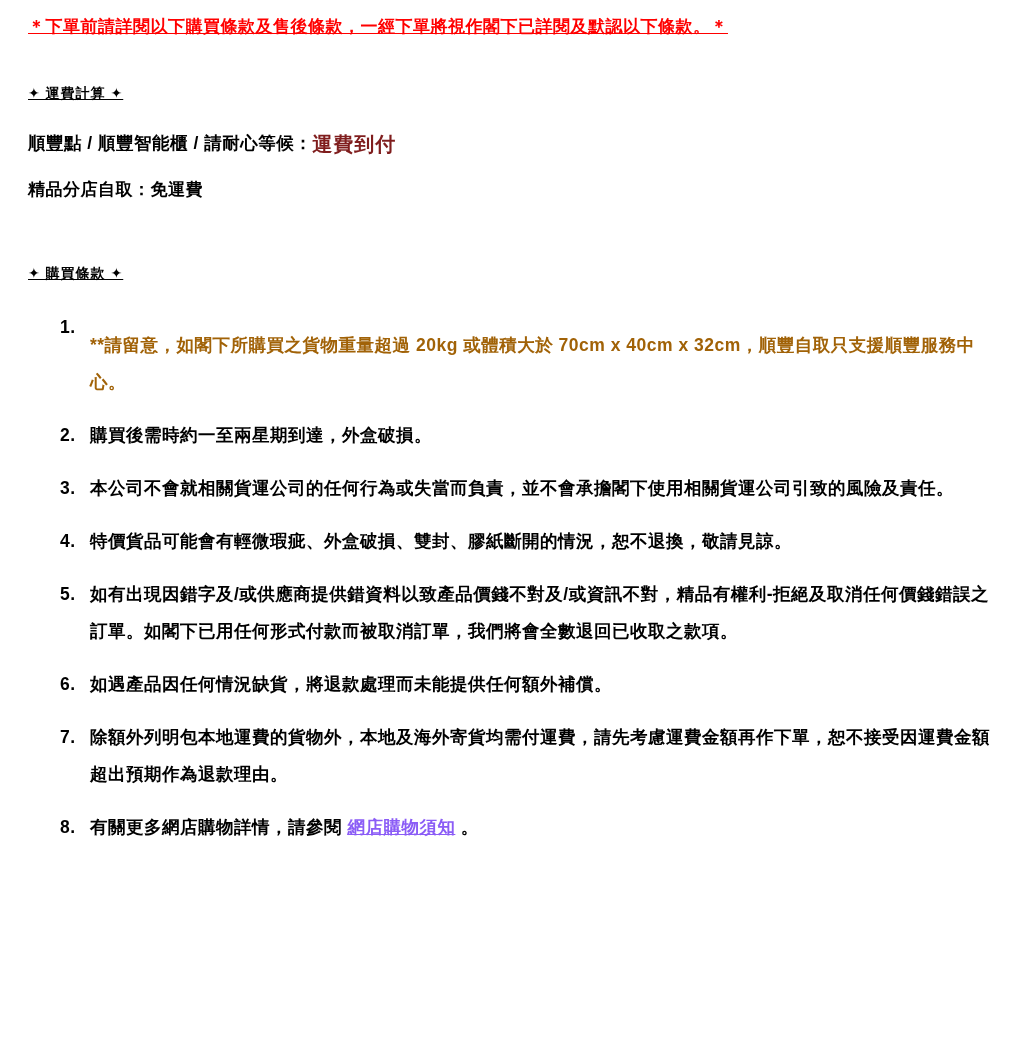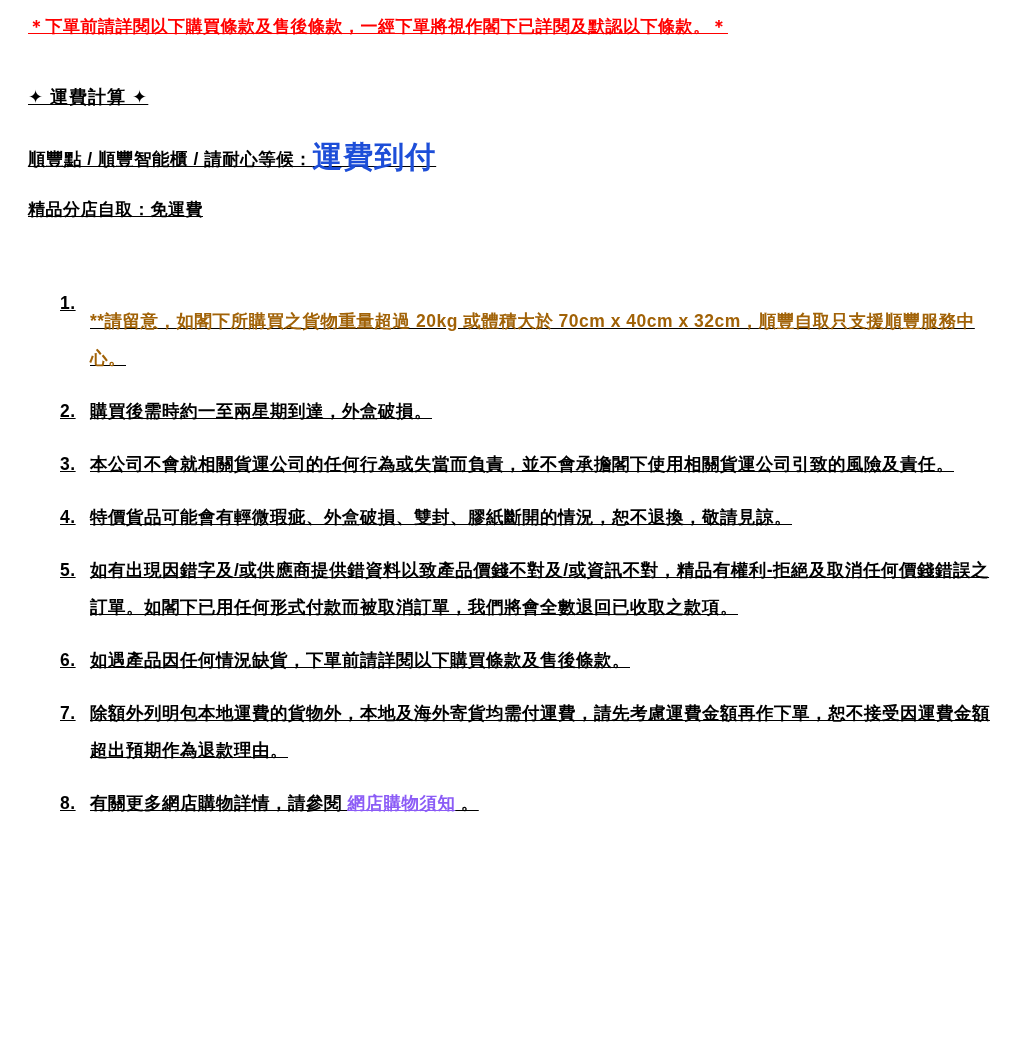--- a/index.html
+++ b/index.html
@@ -4,46 +4,46 @@
 <style>
   * { margin: 0; padding: 0; box-sizing: border-box; }
   html, body { background: #ffffff; }
   body {
     width: 1026px;
     min-height: 1048px;
     font-family: "Liberation Sans", "DejaVu Sans", sans-serif;
     font-weight: 700;
     color: #000000;
   }
-  .page { padding: 16px 24px 10px 28px; text-decoration: underline; }
+  .page { padding: 16px 24px 10px 28px; }
 
   .notice {
     color: #ff0000;
     font-size: 17px;
     line-height: 1.35;
     text-decoration: underline;
     margin-bottom: 46px;
     letter-spacing: 0.5px;
   }
 
   .heading {
-    font-size: 18px;
+    font-size: 14px;
     text-decoration: underline;
     margin-bottom: 28px;
     letter-spacing: 1px;
   }
 
   .ship-line {
     font-size: 17.5px;
     margin-bottom: 20px;
     letter-spacing: 0.5px;
   }
   .ship-highlight {
-    color: #1d4ed8;
-    font-size: 30px;
+    color: #7f1d1d;
+    font-size: 20px;
     letter-spacing: 1px;
     vertical-align: -2px;
   }
   .ship-line2 {
     font-size: 17px;
     margin-bottom: 64px;
     letter-spacing: 0.5px;
   }
 
   .terms-heading { margin-bottom: 26px; }
@@ -83,20 +83,21 @@
 
   <div class="section">
     <h2 class="heading">✦ 運費計算 ✦</h2>
     <p class="ship-line">
       <span>順豐點 / 順豐智能櫃 / 請耐心等候：</span><span class="ship-highlight">運費到付</span>
     </p>
     <p class="ship-line2">精品分店自取：免運費</p>
   </div>
 
   <div class="section">
+    <h2 class="heading terms-heading">✦ 購買條款 ✦</h2>
 
     <div class="term-list">
 
       <div class="term-item">
         <span class="term-num">1.</span>
         <div class="term-body">
           <p class="warning">**請留意，如閣下所購買之貨物重量超過 20kg 或體積大於 70cm x 40cm x 32cm，順豐自取只支援順豐服務中心。</p>
         </div>
       </div>
 
@@ -124,21 +125,21 @@
       <div class="term-item">
         <span class="term-num">5.</span>
         <div class="term-body">
           <p class="para">如有出現因錯字及/或供應商提供錯資料以致產品價錢不對及/或資訊不對，精品有權利-拒絕及取消任何價錢錯誤之訂單。如閣下已用任何形式付款而被取消訂單，我們將會全數退回已收取之款項。</p>
         </div>
       </div>
 
       <div class="term-item">
         <span class="term-num">6.</span>
         <div class="term-body">
-          <p class="para">如遇產品因任何情況缺貨，下單前請詳閱以下購買條款及售後條款。</p>
+          <p class="para">如遇產品因任何情況缺貨，將退款處理而未能提供任何額外補償。</p>
         </div>
       </div>
 
       <div class="term-item">
         <span class="term-num">7.</span>
         <div class="term-body">
           <p class="para">除額外列明包本地運費的貨物外，本地及海外寄貨均需付運費，請先考慮運費金額再作下單，恕不接受因運費金額超出預期作為退款理由。</p>
         </div>
       </div>
 

